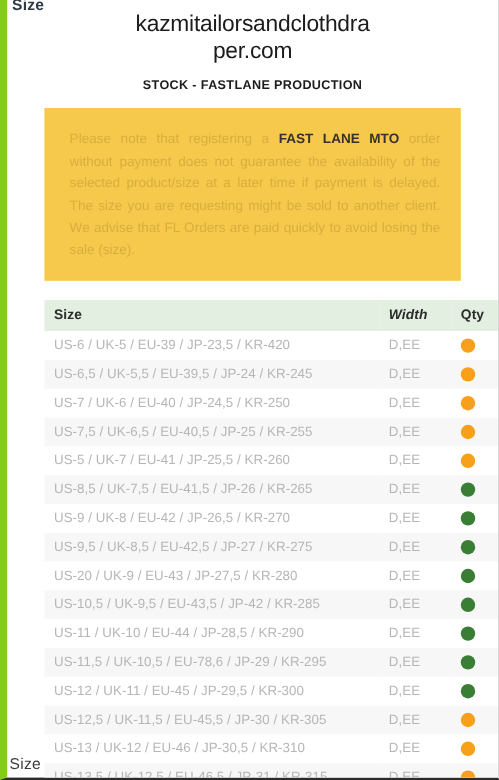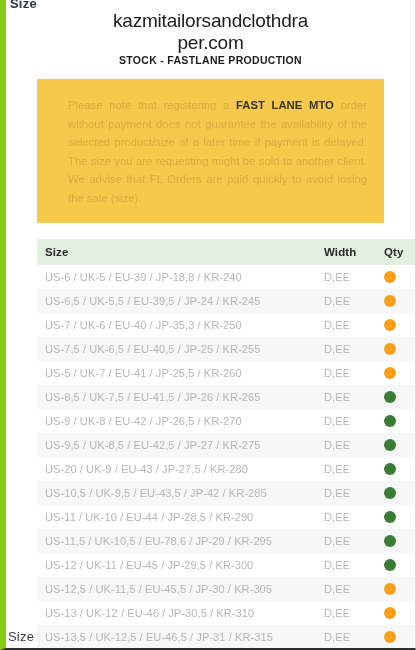--- a/index.html
+++ b/index.html
@@ -54,32 +54,32 @@
     font-size: 19px;
     line-height: 22px;
     color: #1c1c1c;
     font-weight: 400;
     letter-spacing: -0.2px;
     width: 200px;
     margin: 0 auto;
     word-break: break-all;
   }
   .subtitle {
-    margin-top: 0;
+    margin-top: 11px;
     font-size: 10.5px;
     font-weight: 700;
     color: #1c1c1c;
     letter-spacing: 0.3px;
   }
 
   
   .notice {
     margin: 13px 31px 0 31px;
     background: #f6c84c;
-    padding: 17px 17px 15px 31px;
+    padding: 17px 17px 15px 21px;
     box-sizing: border-box;
   }
   .notice-text {
     font-size: 11.3px;
     line-height: 18.6px;
     color: #d8ae3e;
     text-align: justify;
     margin: 0;
   }
   .notice-text b {
@@ -99,21 +99,21 @@
   table.size-table thead th {
     background: #e3efe0;
     color: #2b2b2b;
     font-size: 11.5px;
     font-weight: 700;
     text-align: left;
     padding: 7px 6px 7px 8px;
     letter-spacing: 0.1px;
   }
   th.col-size   { width: 265px; }
-  th.col-width  { width: 46px; }
+  th.col-width  { width: 46px; font-style: italic; }
   th.col-qty    { width: 40px; }
 
   table.size-table tbody td {
     font-size: 11.1px;
     color: #b6b6b6;
     padding: 4px 6px 4px 8px;
     height: 16px;
     vertical-align: middle;
     letter-spacing: 0.05px;
     white-space: nowrap;
@@ -153,31 +153,31 @@
     <table class="size-table">
       <thead>
         <tr>
           <th class="col-size">Size</th>
           <th class="col-width">Width</th>
           <th class="col-qty">Qty</th>
         </tr>
       </thead>
       <tbody id="table-body">
           <tr>
-            <td class="cell-size">US-6 / UK-5 / EU-39 / JP-18,8 / KR-240</td>
+            <td class="cell-size">US-6 / UK-5 / EU-39 / JP-23,5 / KR-420</td>
             <td class="cell-width">D,EE</td>
             <td class="cell-qty"><span class="dot low"></span></td>
           </tr>
           <tr>
             <td class="cell-size">US-6,5 / UK-5,5 / EU-39,5 / JP-24 / KR-245</td>
             <td class="cell-width">D,EE</td>
             <td class="cell-qty"><span class="dot low"></span></td>
           </tr>
           <tr>
-            <td class="cell-size">US-7 / UK-6 / EU-40 / JP-35,3 / KR-250</td>
+            <td class="cell-size">US-7 / UK-6 / EU-40 / JP-24,5 / KR-250</td>
             <td class="cell-width">D,EE</td>
             <td class="cell-qty"><span class="dot low"></span></td>
           </tr>
           <tr>
             <td class="cell-size">US-7,5 / UK-6,5 / EU-40,5 / JP-25 / KR-255</td>
             <td class="cell-width">D,EE</td>
             <td class="cell-qty"><span class="dot low"></span></td>
           </tr>
           <tr>
             <td class="cell-size">US-5 / UK-7 / EU-41 / JP-25,5 / KR-260</td>

